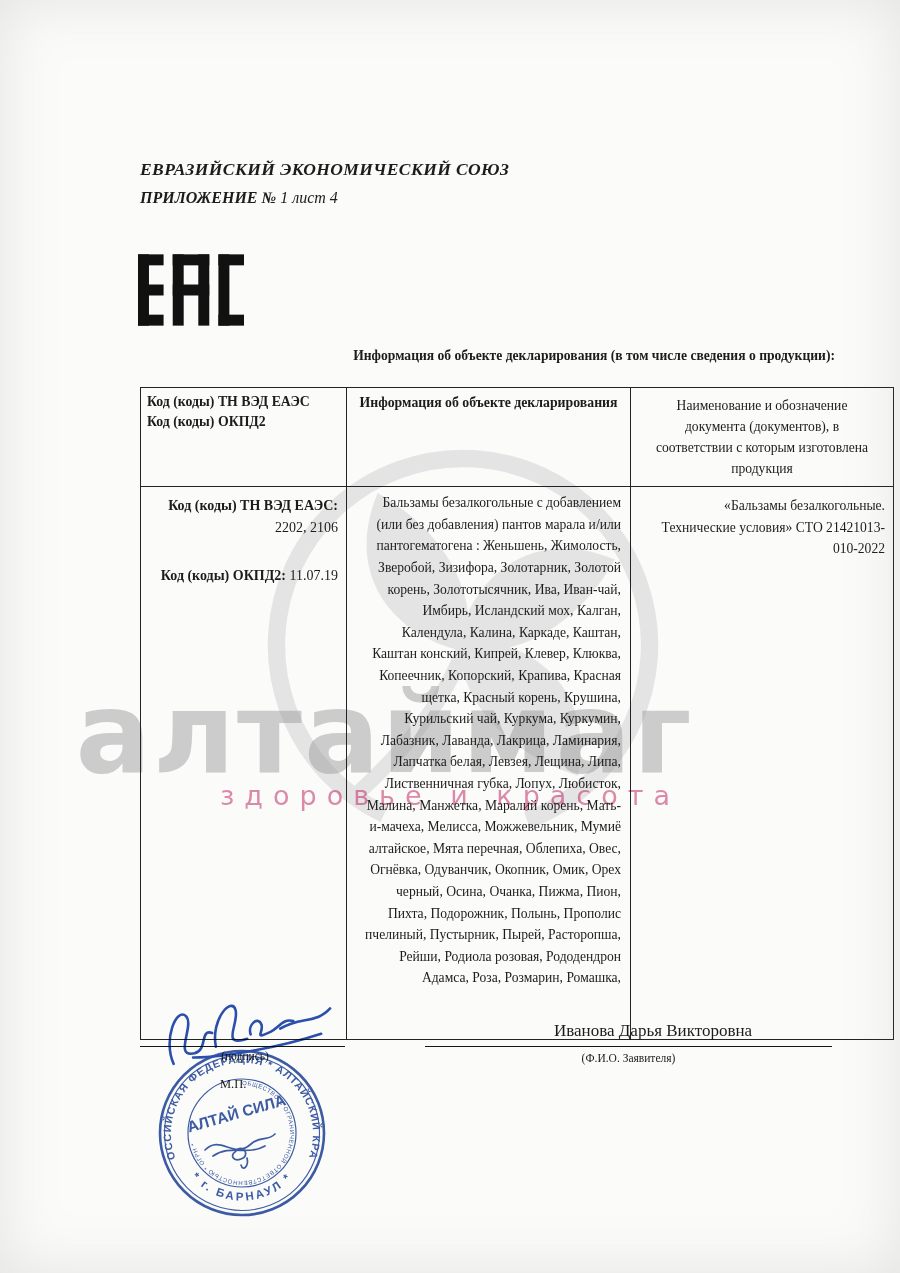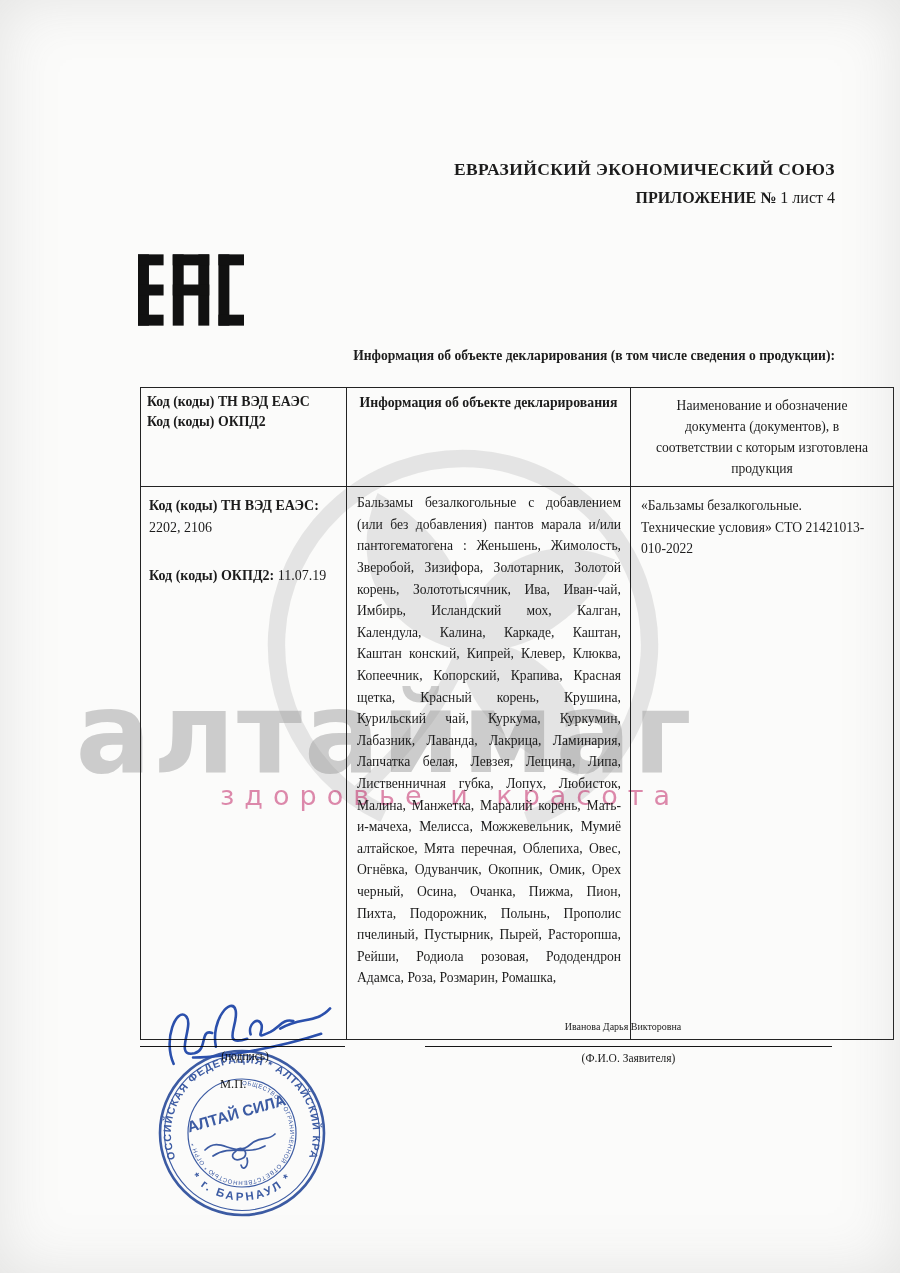--- a/index.html
+++ b/index.html
@@ -21,50 +21,50 @@
     color:#979797;opacity:.46;white-space:nowrap;
   }
   .wm-tagline{
     position:absolute;left:0;top:780px;width:900px;text-align:center;
     font-family:"DejaVu Sans","Liberation Sans",sans-serif;
     font-size:27px;letter-spacing:10px;color:#be185d;opacity:.5;white-space:nowrap;
   }
 
   
   .content{position:absolute;inset:0;z-index:1;}
-  .hdr{position:absolute;left:140px;top:161px;width:695px;text-align:right;line-height:1;}
+  .hdr{position:absolute;left:140px;top:161px;width:695px;text-align:left;line-height:1;font-style:italic;}
   .hdr-l1{font-size:17.5px;font-weight:bold;letter-spacing:.4px;}
   .hdr-l2{margin-top:11px;font-size:16px;}
   .hdr-l3{margin-top:7px;font-size:16.5px;}
   .b{font-weight:bold;}
 
   .eac{position:absolute;left:138px;top:250px;width:106px;height:80px;}
 
   .sec-title{position:absolute;left:140px;top:348px;width:695px;text-align:right;
     font-size:13.6px;font-weight:bold;}
 
   table.decl{
     position:absolute;left:140px;top:387px;width:692px;
     border-collapse:collapse;table-layout:fixed;background:transparent;
   }
   table.decl td{border:1.6px solid #232323;vertical-align:top;background:transparent;}
   td.h1{width:193px;font-weight:bold;font-size:13.8px;padding:4px 6px;line-height:1.45;}
   td.h2{width:267px;font-weight:bold;font-size:13.8px;text-align:center;padding:7px 8px;}
   td.h3{width:230px;font-weight:normal;font-size:13.6px;text-align:center;padding:7px 16px;line-height:1.55;}
   tr.hrow td{height:82px;}
-  tr.brow td{height:536px;}
+  tr.brow td{height:536px;text-align:right;}
   td.c1{font-size:14px;padding:8px 8px;line-height:1.55;}
   .c1-gap{height:26px;}
   td.c2{font-size:13.6px;padding:5px 9px 0 10px;text-align:justify;line-height:21.6px;}
   td.c3{font-size:13.6px;padding:8px 8px 0 10px;line-height:21.6px;white-space:pre-line;}
 
   .sig-line-left{position:absolute;left:140px;top:1046px;width:205px;border-top:1.6px solid #161616;}
   .sig-label-left{position:absolute;left:180px;top:1050px;width:130px;text-align:center;font-size:11.5px;}
   .mp{position:absolute;left:220px;top:1077px;font-size:12.5px;}
-  .sig-name{position:absolute;left:420px;top:1021px;width:406px;text-align:center;font-size:10px;}
+  .sig-name{position:absolute;left:450px;top:1021px;width:406px;text-align:center;font-size:17px;}
   .sig-line-right{position:absolute;left:425px;top:1046px;width:407px;border-top:1.6px solid #161616;}
   .sig-label-right{position:absolute;left:425px;top:1052px;width:407px;text-align:center;font-size:11.5px;}
 
   
   .ink{position:absolute;inset:0;z-index:2;mix-blend-mode:multiply;}
   .stamp{position:absolute;left:155px;top:1046px;width:174px;height:174px;opacity:.92;}
   .stamp text{font-family:"Liberation Sans","DejaVu Sans",sans-serif;}
   .autograph{position:absolute;left:160px;top:992px;width:186px;height:74px;transform:rotate(-7deg);}
 </style>
 </head>

